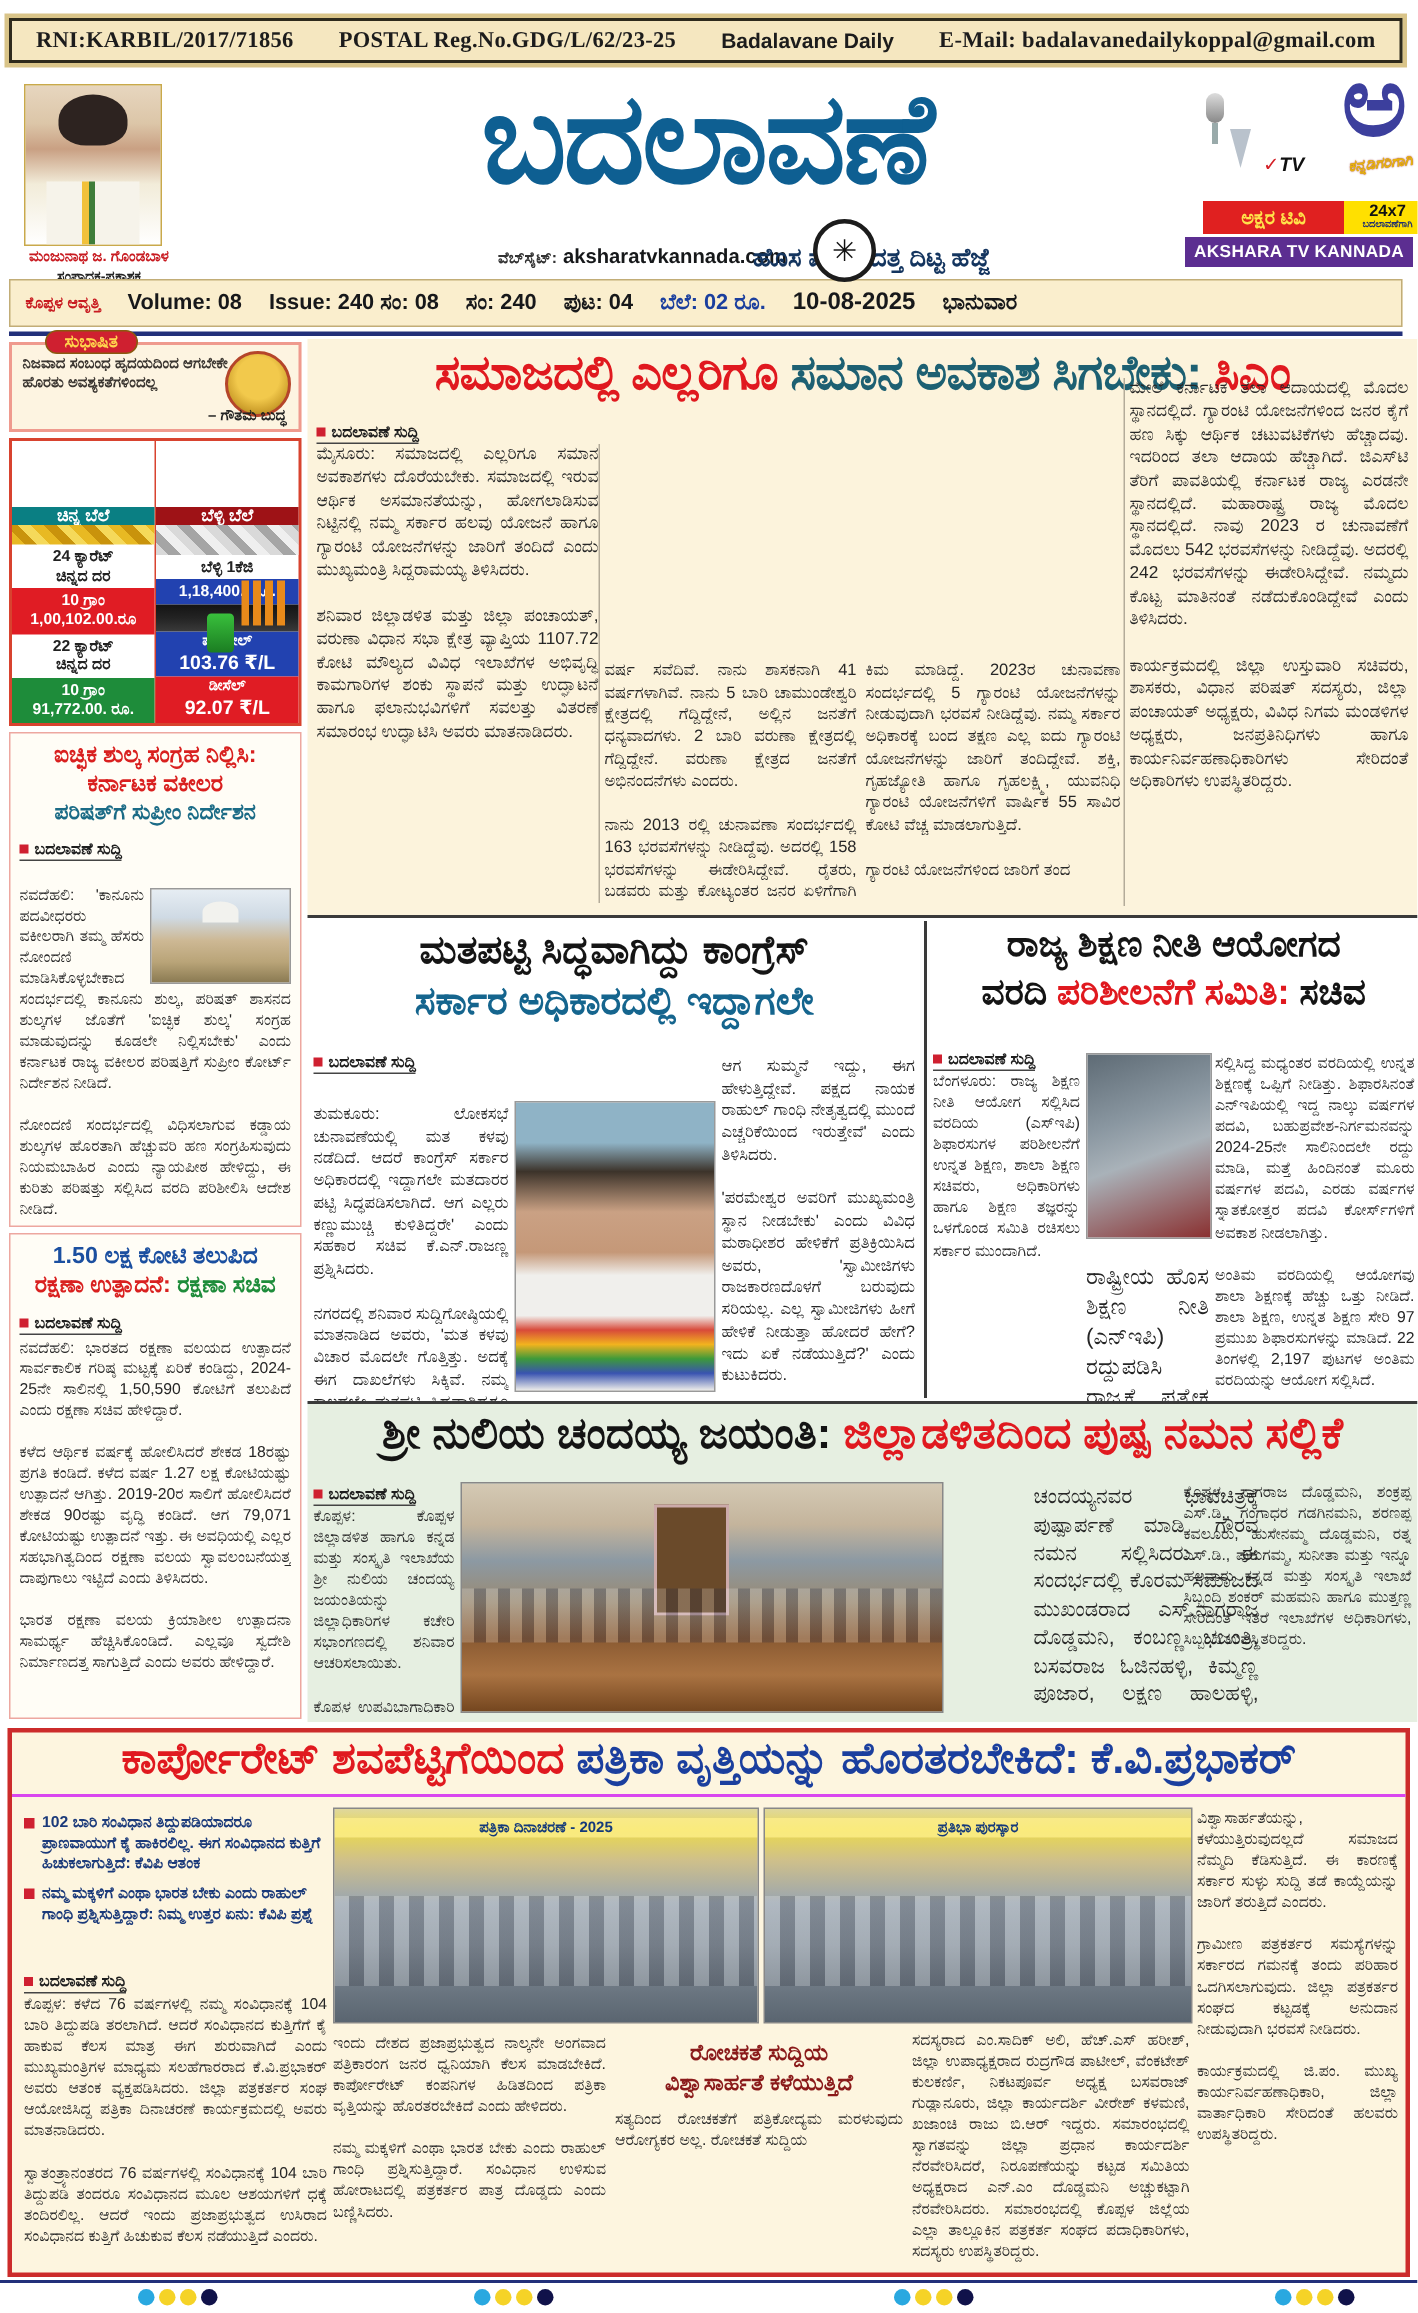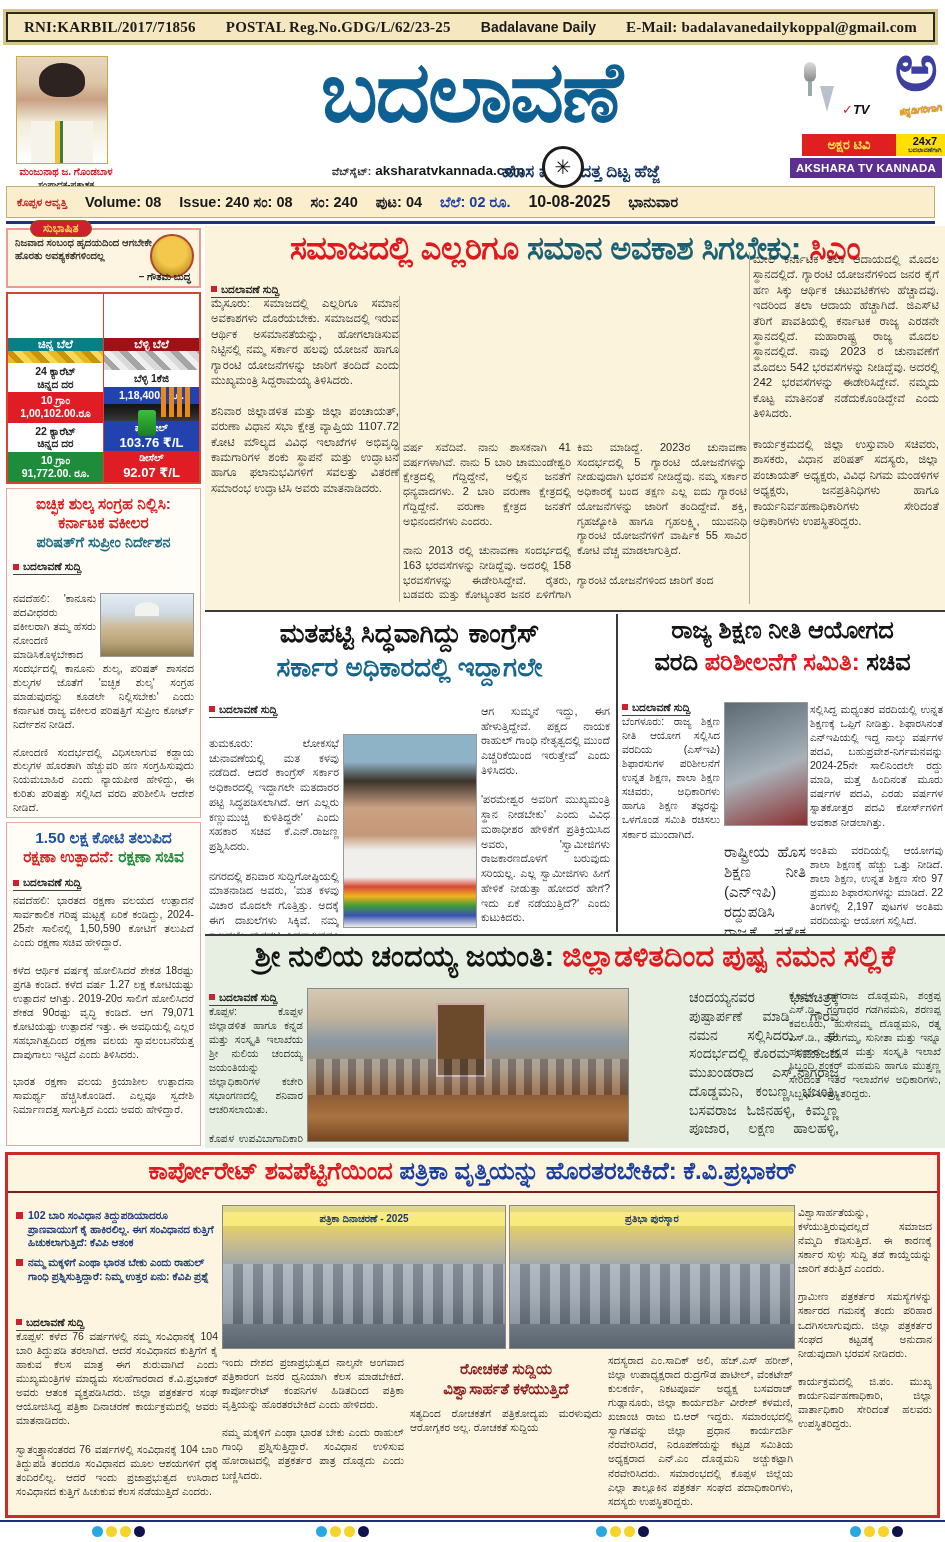--- a/index.html
+++ b/index.html
@@ -146,22 +146,22 @@
   
   .jay-band{left:205px;top:936px;width:740px;height:212px;background:#e6efe1;}
   .jay-head{position:absolute;left:0;top:4px;width:100%;text-align:center;font-size:29px;font-weight:800;}
   .jay-photo{position:absolute;left:102px;top:52px;width:320px;height:152px;border:1px solid #888;
      background:linear-gradient(180deg,#d4c9b4 0%,#c4b49c 18%,#8c99a3 34%,#9a8a72 52%,#8a5a32 68%,#aa7342 84%,#74461f 100%);overflow:hidden;}
   .jay-photo::before{content:"";position:absolute;left:40%;top:14px;width:46px;height:70px;background:#6a4a2a;border:2px solid #caa;}
   .jay-photo::after{content:"";position:absolute;left:0;top:70px;width:100%;height:36px;
      background:repeating-linear-gradient(90deg,rgba(255,255,255,.2) 0 8px,rgba(30,40,70,.25) 8px 16px);}
   
   .bot-sec{left:5px;top:1152px;width:935px;height:366px;border:3px solid #cc2b2b;background:#fdf5df;box-sizing:border-box;}
-  .bot-head{position:absolute;left:0;top:2px;width:100%;text-align:center;font-size:24px;font-weight:800;
-     border-bottom:2px solid #7f1d1d;padding-bottom:6px;}
+  .bot-head{position:absolute;left:0;top:2px;width:100%;text-align:center;font-size:29px;font-weight:800;
+     border-bottom:2px solid #d946ef;padding-bottom:6px;}
   .bullet-row{display:flex;gap:5px;margin-bottom:6px;}
   .bullet-row .sq{flex:0 0 7px;width:7px;height:7px;background:#cf2030;margin-top:3px;}
   .bullet-row .bt{font-size:10.5px;font-weight:800;color:#1b3a7a;line-height:1.3;text-align:left;}
   .press-photo{position:absolute;top:50px;height:142px;border:1px solid #888;overflow:hidden;
      background:linear-gradient(180deg,#dfd79d 0%,#ead94f 10%,#cfc08a 24%,#9aa5b0 44%,#8a95a0 64%,#6a7580 86%,#5a6570 100%);}
   .press-photo .pbanner{position:absolute;left:0;top:6px;width:100%;text-align:center;font-size:10px;
      font-weight:800;color:#153a7a;background:rgba(255,240,140,.75);padding:1px 0;}
   .press-photo .heads{position:absolute;left:0;top:58px;width:100%;height:60px;
      background:repeating-linear-gradient(90deg,rgba(255,255,255,.22) 0 10px,rgba(30,30,40,.2) 10px 20px);}
   .sub-head{font-size:15px;font-weight:800;color:#8a1a1a;text-align:center;line-height:1.35;

